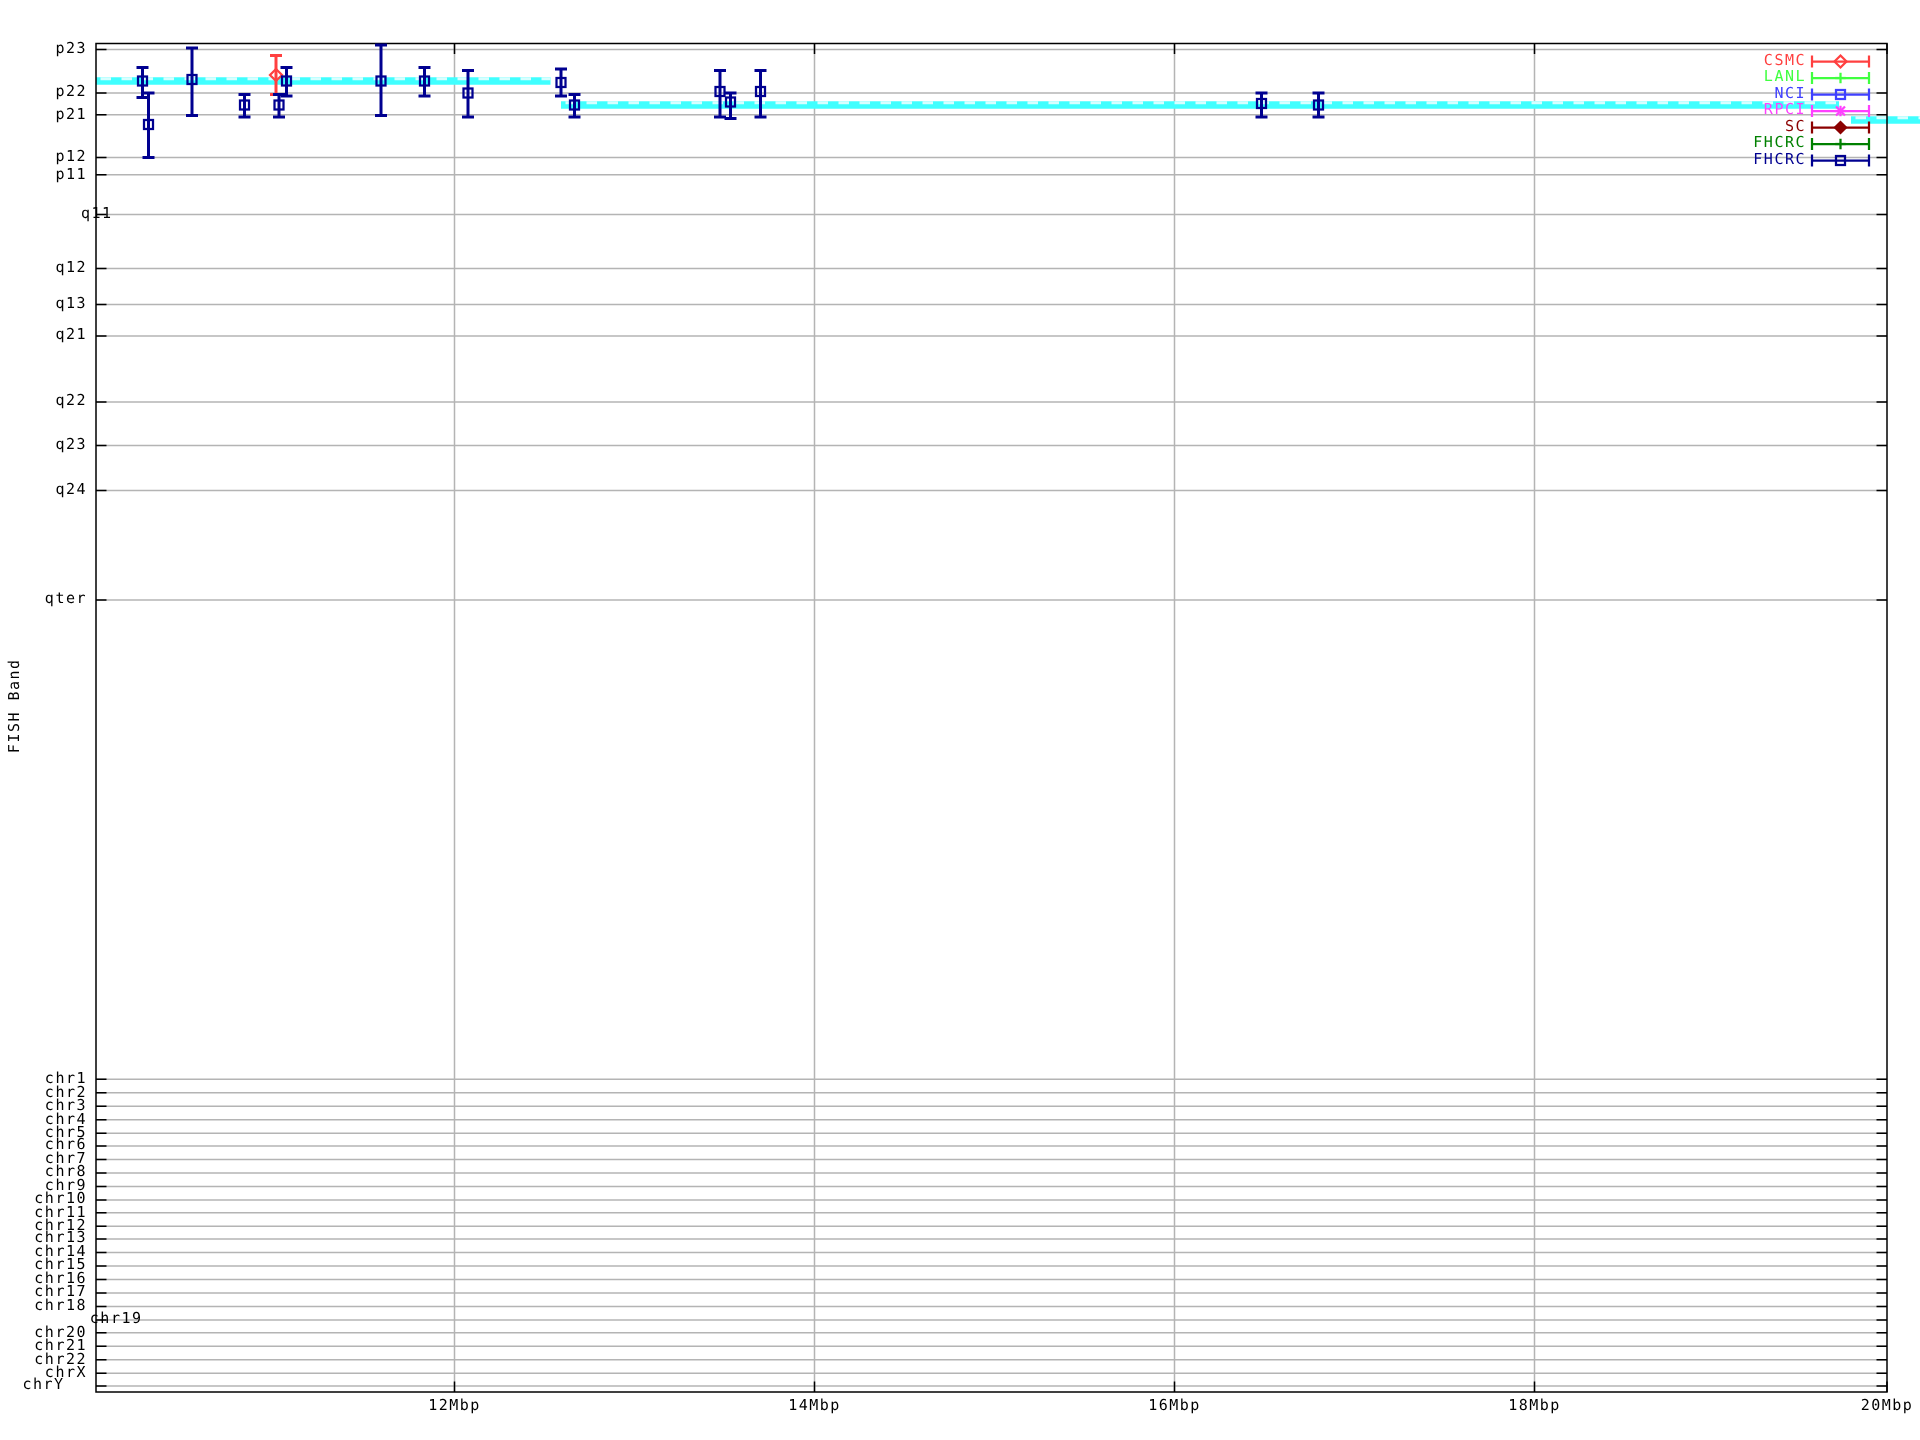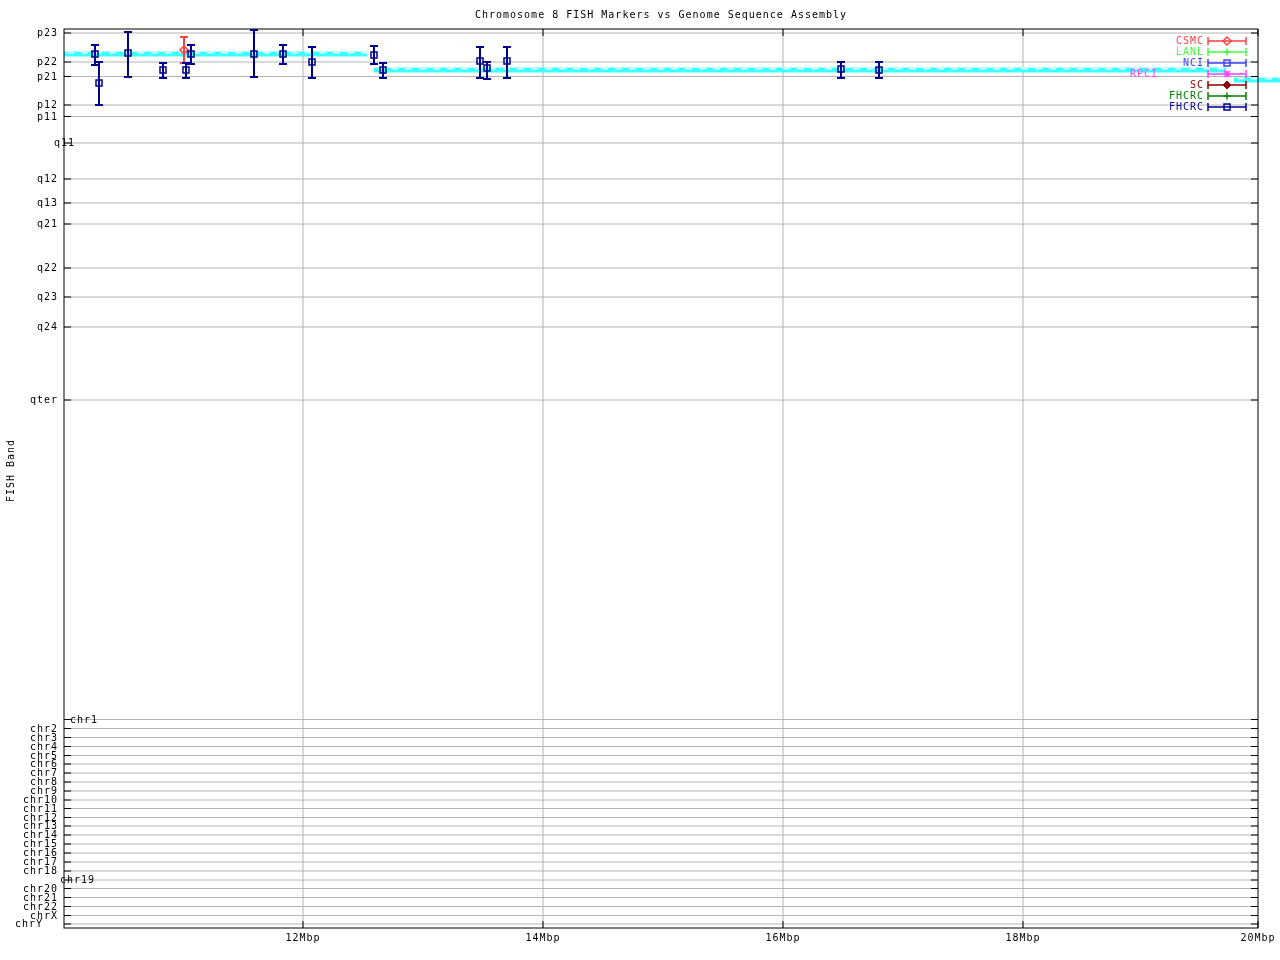--- a/index.html
+++ b/index.html
@@ -11,21 +11,20 @@
   .ylabel{left:-22px;top:465px;width:64px;text-align:center;transform:rotate(-90deg);}
   .ytick{left:0;width:58px;text-align:right;line-height:10px;height:10px;}
   .xtick{width:60px;text-align:center;}
   .legend-label{width:200px;text-align:right;line-height:10px;}
   svg{position:absolute;left:0;top:0;}
 </style>
 </head>
 <body>
 
 <div class="screen">
-  <div class="abs title">Chromosome 8 FISH Markers vs Genome Sequence Assembly</div>
   <div class="abs ylabel">FISH Band</div>
   <svg id="plot-svg" width="1280" height="960">
       <g>
         <line x1="303" y1="29" x2="303" y2="928" stroke="#b4b4b4" stroke-width="1"></line>
         <line x1="543" y1="29" x2="543" y2="928" stroke="#b4b4b4" stroke-width="1"></line>
         <line x1="783" y1="29" x2="783" y2="928" stroke="#b4b4b4" stroke-width="1"></line>
         <line x1="1023" y1="29" x2="1023" y2="928" stroke="#b4b4b4" stroke-width="1"></line>
         <line x1="64" y1="33" x2="1258" y2="33" stroke="#b4b4b4" stroke-width="1"></line>
         <line x1="64" y1="62" x2="1258" y2="62" stroke="#b4b4b4" stroke-width="1"></line>
         <line x1="64" y1="76.5" x2="1258" y2="76.5" stroke="#b4b4b4" stroke-width="1"></line>
@@ -274,21 +273,21 @@
       <div class="abs ytick" style="top: 100px;">p12</div>
       <div class="abs ytick" style="top: 111.5px;">p11</div>
       <div class="abs ytick" style="top: 138px; padding-left: 17px;">q11</div>
       <div class="abs ytick" style="top: 174px;">q12</div>
       <div class="abs ytick" style="top: 198px;">q13</div>
       <div class="abs ytick" style="top: 219px;">q21</div>
       <div class="abs ytick" style="top: 263px;">q22</div>
       <div class="abs ytick" style="top: 292px;">q23</div>
       <div class="abs ytick" style="top: 322px;">q24</div>
       <div class="abs ytick" style="top: 395px;">qter</div>
-      <div class="abs ytick" style="top: 714.5px; padding-left: 40px;">chr1</div>
+      <div class="abs ytick" style="top: 714.5px;">chr1</div>
       <div class="abs ytick" style="top: 723.5px;">chr2</div>
       <div class="abs ytick" style="top: 732.5px;">chr3</div>
       <div class="abs ytick" style="top: 741.5px;">chr4</div>
       <div class="abs ytick" style="top: 750.5px;">chr5</div>
       <div class="abs ytick" style="top: 759px;">chr6</div>
       <div class="abs ytick" style="top: 768px;">chr7</div>
       <div class="abs ytick" style="top: 777px;">chr8</div>
       <div class="abs ytick" style="top: 786px;">chr9</div>
       <div class="abs ytick" style="top: 795px;">chr10</div>
       <div class="abs ytick" style="top: 803.5px;">chr11</div>
@@ -310,18 +309,18 @@
       <div class="abs xtick" style="left: 273px; top: 932px;">12Mbp</div>
       <div class="abs xtick" style="left: 513px; top: 932px;">14Mbp</div>
       <div class="abs xtick" style="left: 753px; top: 932px;">16Mbp</div>
       <div class="abs xtick" style="left: 993px; top: 932px;">18Mbp</div>
       <div class="abs xtick" style="left: 1228px; top: 932px;">20Mbp</div>
     </div>
   <div id="legend">
       <div class="abs legend-label" style="left: 1004px; top: 36px; color: rgb(255, 64, 64);">CSMC</div>
       <div class="abs legend-label" style="left: 1004px; top: 47px; color: rgb(64, 255, 64);">LANL</div>
       <div class="abs legend-label" style="left: 1004px; top: 58px; color: rgb(64, 64, 255);">NCI</div>
-      <div class="abs legend-label" style="left: 958px; top: 69px; color: rgb(255, 64, 255);">RPCI</div>
+      <div class="abs legend-label" style="left: 1004px; top: 69px; color: rgb(255, 64, 255);">RPCI</div>
       <div class="abs legend-label" style="left: 1004px; top: 80px; color: rgb(139, 0, 0);">SC</div>
       <div class="abs legend-label" style="left: 1004px; top: 91px; color: rgb(0, 128, 0);">FHCRC</div>
       <div class="abs legend-label" style="left: 1004px; top: 102px; color: rgb(0, 0, 144);">FHCRC</div>
     </div>
 </div>
 
 </body></html>

